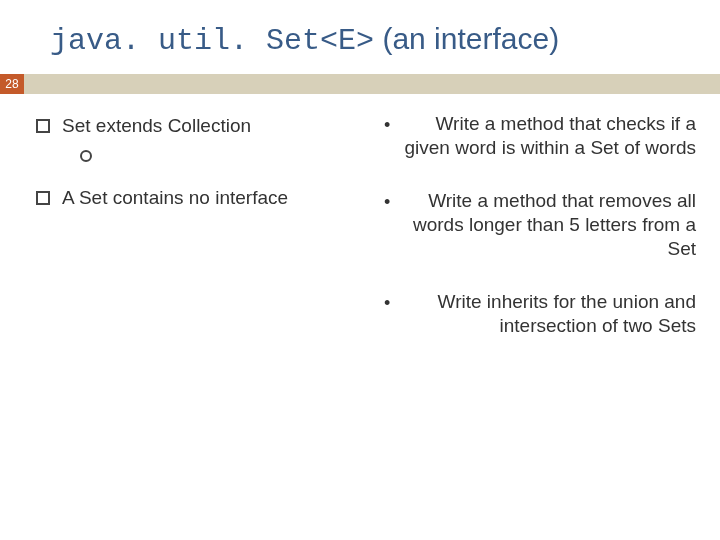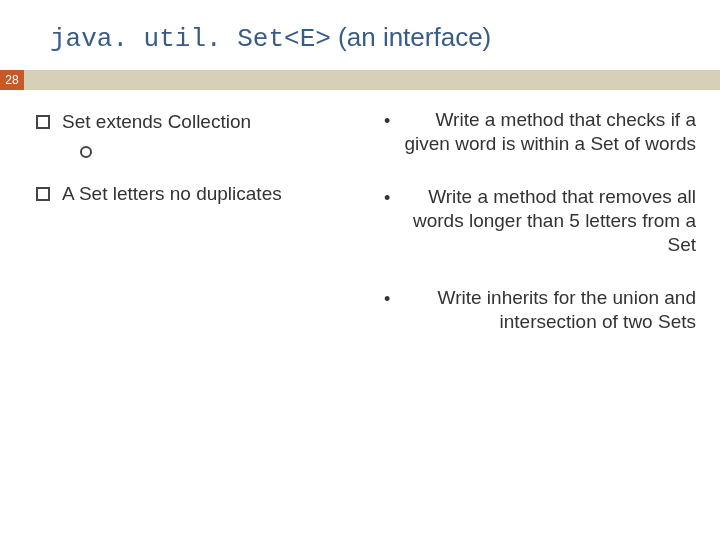--- a/index.html
+++ b/index.html
@@ -7,21 +7,21 @@
     width: 720px;
     height: 540px;
     background: #fff;
     font-family: Arial, Helvetica, sans-serif;
     color: #333;
     position: relative;
     overflow: hidden;
   }
   .title-zone {
     padding: 22px 0 16px 50px;
-    font-size: 26px;
+    font-size: 30px;
     color: #385b87;
   }
   .title-zone .mono { font-family: "Courier New", Courier, monospace; }
   .band {
     width: 100%;
     height: 20px;
     background: #d7d0b9;
     position: relative;
   }
   .page-num {
@@ -85,21 +85,21 @@
         <div class="sub">
           <div class="b-circle"></div>
         </div>
       </div>
     </div>
 
     <div class="bullet-block">
       <div class="b-square"></div>
       <div class="b-body">
         <div>
-          <span>A </span><span class="mono">Set</span><span> letters no duplicates</span>
+          <span>A </span><span class="mono">Set</span><span> contains no interface</span>
         </div>
       </div>
     </div>
 
   </div>
 
   <div class="col-right">
     <div class="right-item">
       <div class="dot">•</div>
       <div class="right-text">

